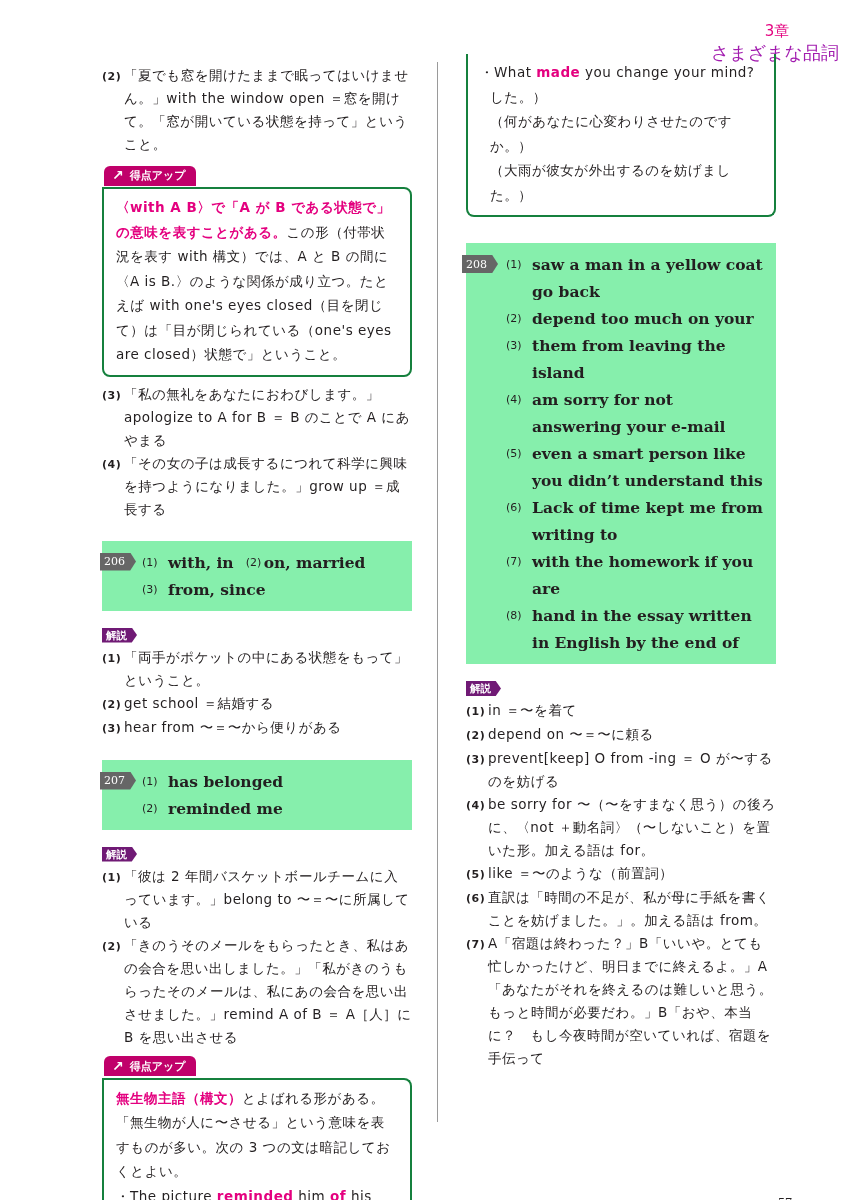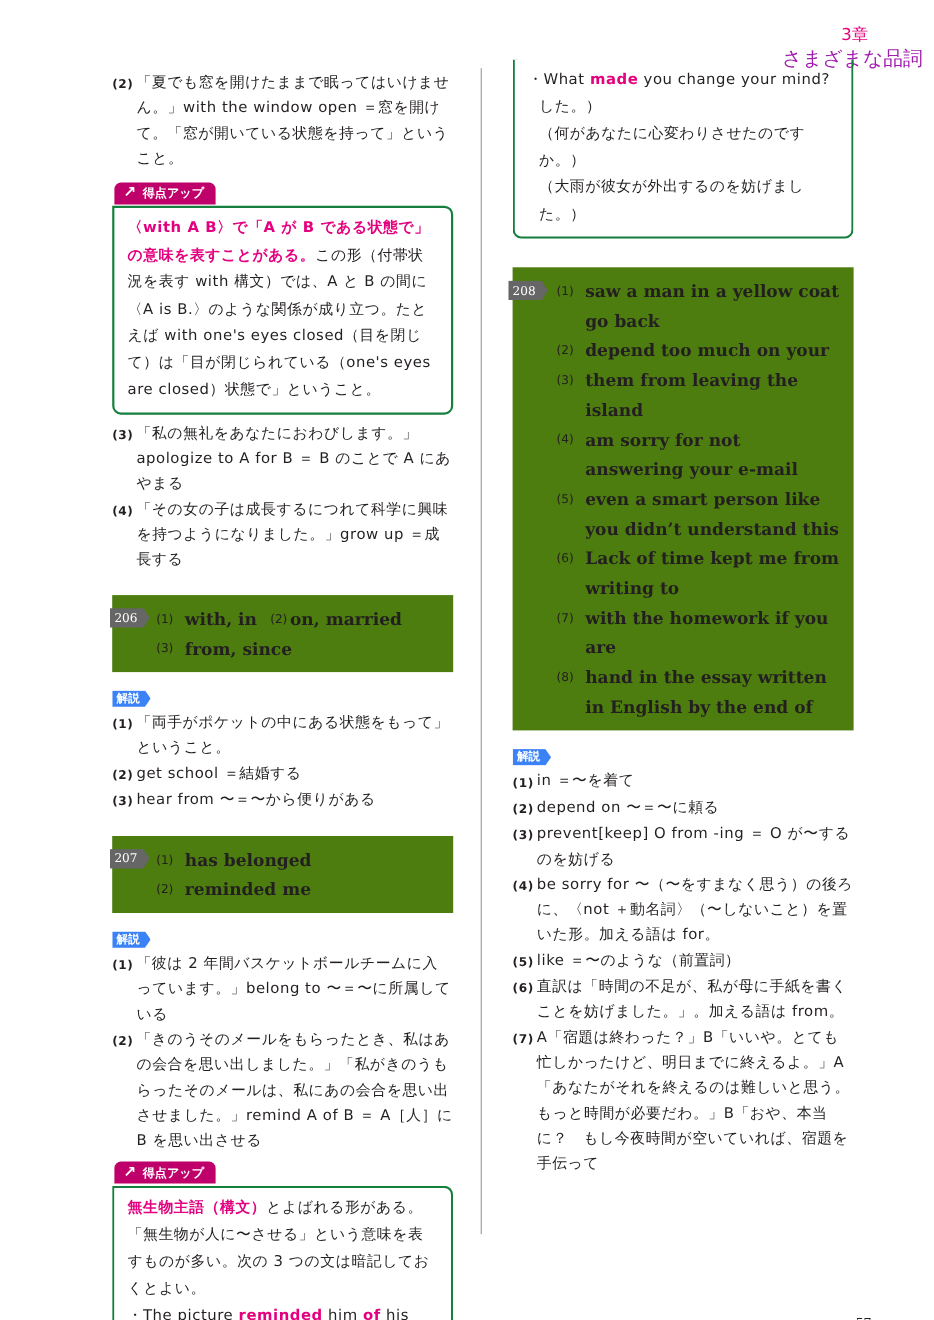--- a/index.html
+++ b/index.html
@@ -21,27 +21,27 @@
   .item .num { flex: 0 0 22px; font-size: 11px; font-weight: bold; padding-top: 1px; }
   .item .txt { flex: 1; }
   .jp { letter-spacing: 0.5px; }
 
   .pink { color: #e4007f; font-weight: bold; }
 
   .tip-label { display: inline-flex; align-items: center; height: 20px; background: #c0006a; color: #fff; font-size: 11px; font-weight: bold; padding: 0 10px 0 8px; border-radius: 6px 6px 0 0; margin-left: 2px; }
   .tip-label .arrow { font-size: 14px; margin-right: 6px; }
   .tip-box { border: 2px solid #15803d; border-radius: 0 8px 8px 8px; padding: 6px 12px 8px 12px; font-size: 13.5px; line-height: 24.5px; }
 
-  .answer { background: #4d7c0f; position: relative; padding: 8px 10px 8px 40px; margin-left: 0; }
+  .answer { background: #86efac; position: relative; padding: 8px 10px 8px 40px; margin-left: 0; }
   .ans-badge { position: absolute; left: -2px; top: 12px; width: 36px; height: 18px; background: #666; color: #fff; font-family: "DejaVu Serif", "Liberation Serif", serif; font-size: 11px; display: flex; align-items: center; padding-left: 4px; clip-path: polygon(0 0, 84% 0, 100% 50%, 84% 100%, 0 100%); }
   .ans-item { display: flex; font-family: "DejaVu Serif", "Liberation Serif", serif; font-weight: bold; font-size: 15.5px; line-height: 27px; }
   .ans-item .n { flex: 0 0 26px; font-family: "DejaVu Sans", sans-serif; font-weight: normal; font-size: 11px; }
   .ans-row { display: flex; }
 
-  .kaisetsu { display: inline-block; height: 15px; line-height: 15px; background: #3b82f6; color: #fff; font-size: 10.5px; font-weight: bold; padding: 0 10px 0 4px; clip-path: polygon(0 0, 85% 0, 100% 50%, 85% 100%, 0 100%); margin-bottom: 2px; }
+  .kaisetsu { display: inline-block; height: 15px; line-height: 15px; background: #701a75; color: #fff; font-size: 10.5px; font-weight: bold; padding: 0 10px 0 4px; clip-path: polygon(0 0, 85% 0, 100% 50%, 85% 100%, 0 100%); margin-bottom: 2px; }
 
   .page-num { position: absolute; left: 778px; top: 1196px; font-family: Liberation Serif, serif; font-size: 14px; }
 </style>
 </head>
 <body>
 
 <div class="header">
   <span class="chap-num">3章</span>
   <span class="chap-title">さまざまな品詞</span>
   <span class="tab"></span>

